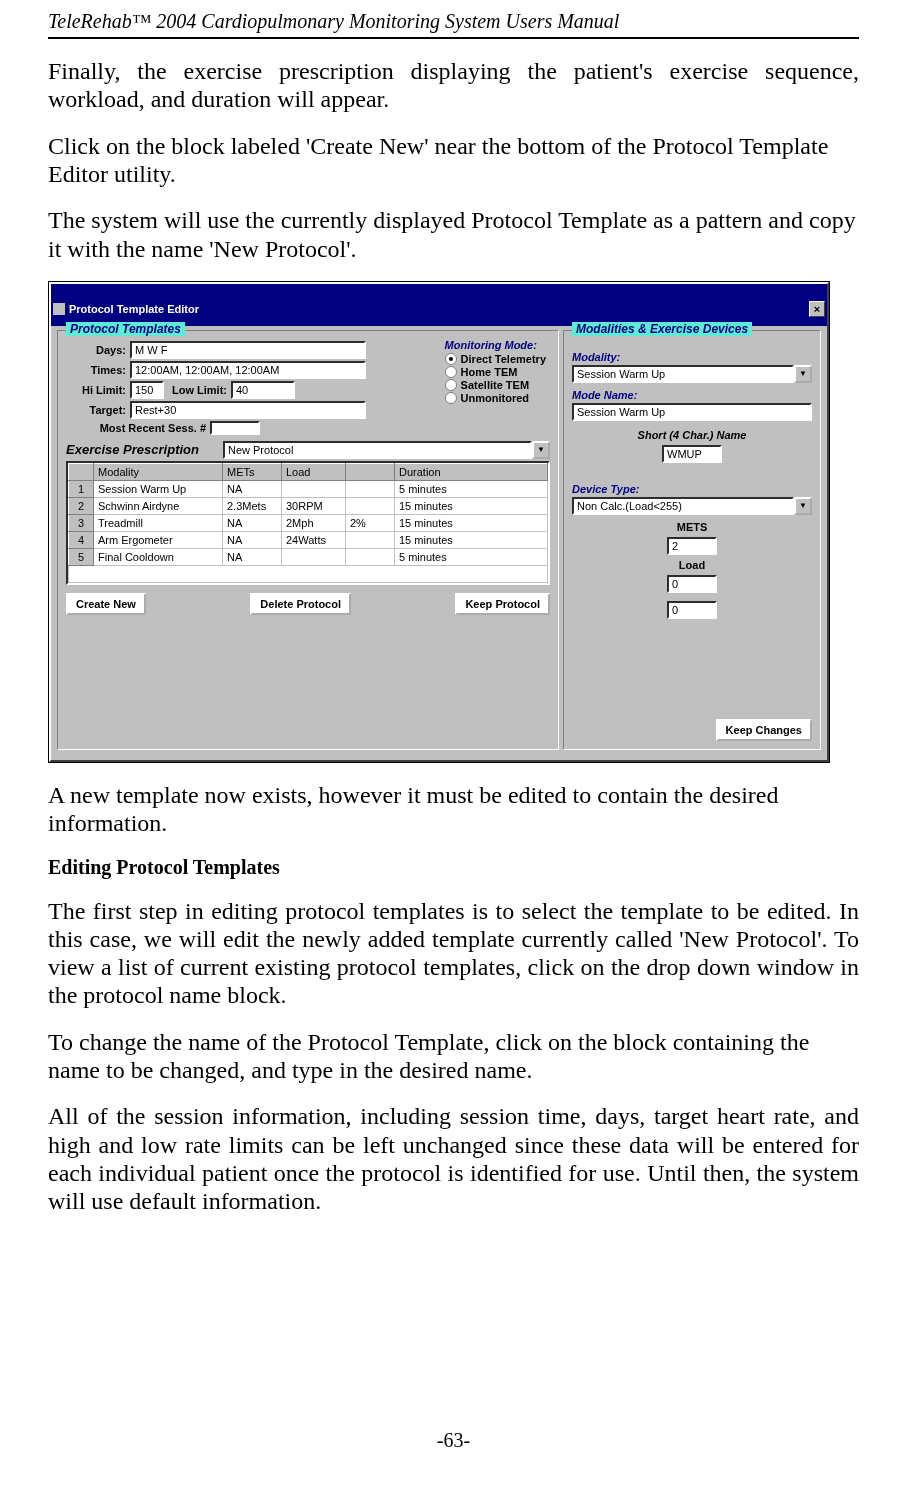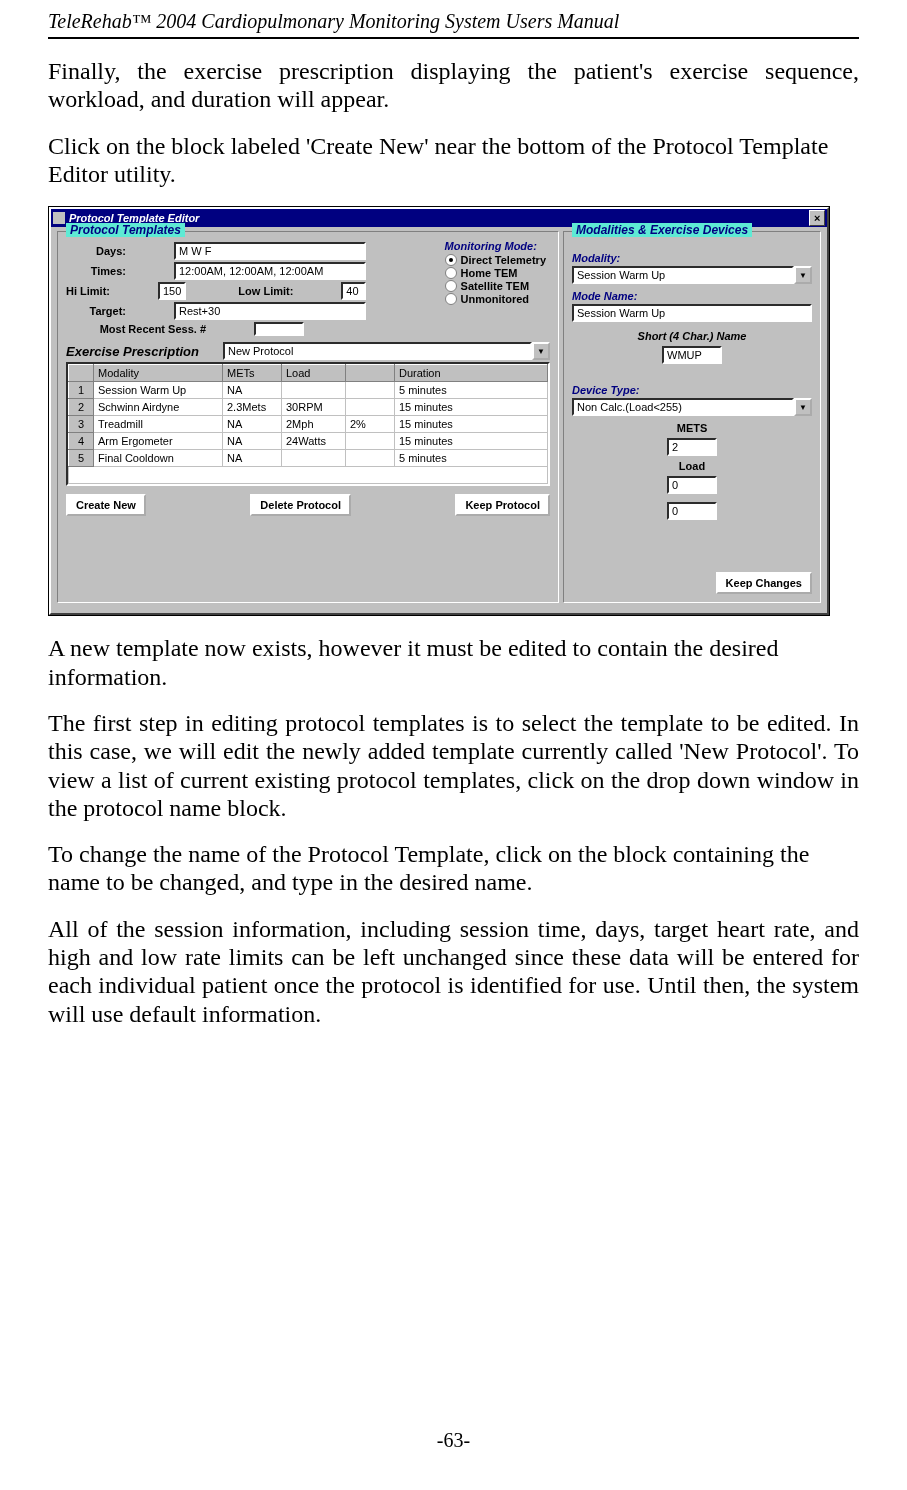--- a/index.html
+++ b/index.html
@@ -64,23 +64,22 @@
     border: 2px solid #fff;
     border-right-color: #404040;
     border-bottom-color: #404040;
   }
   .titlebar {
     background: #000080;
     color: #fff;
     display: flex;
     align-items: center;
     justify-content: space-between;
-    height: 18px;
-    padding: 0 2px 0 2px;
-    font-style: italic;
+    height: 34px;
+    padding: 8px 2px 0 2px;
   }
   .titlebar-left {
     display: flex;
     align-items: center;
     gap: 4px;
     font-weight: bold;
   }
   .titlebar-icon {
     width: 12px; height: 12px; background: #c0c0c0;
   }
@@ -119,21 +118,20 @@
     color: #000080;
     font-size: 12px;
   }
   .gb-left { flex: 1 1 510px; }
   .gb-right { flex: 0 0 240px; }
 
   .row {
     display: flex;
     align-items: center;
     margin-bottom: 2px;
-    gap: 44px;
   }
   .lbl-right {
     text-align: right;
     font-weight: bold;
     padding-right: 4px;
     white-space: nowrap;
   }
   .sunken {
     background: #fff;
     border: 2px inset #fff;
@@ -270,20 +268,21 @@
 </head>
 <body>
 
 <div class="page">
   <p class="running-head">TeleRehab™ 2004 Cardiopulmonary Monitoring System Users Manual</p>
   <hr class="hr">
 
   <p class="body-text">Finally, the exercise prescription displaying the patient's exercise sequence, workload, and duration will appear.</p>
 
   <p class="body-text left">Click on the block labeled 'Create New' near the bottom of the Protocol Template Editor utility.</p>
+  <p class="body-text left">The system will use the currently displayed Protocol Template as a pattern and copy it with the name 'New Protocol'.</p>
 
   <div class="dlg-wrap">
     <div class="dlg">
       <div class="titlebar">
         <div class="titlebar-left">
           <span class="titlebar-icon"></span>
           <span>Protocol Template Editor</span>
         </div>
         <div class="title-x">
           <span>×</span>
@@ -319,21 +318,21 @@
             <div class="row">
               <div class="lbl-right" style="width:60px;">Days:</div>
               <div class="sunken input" style="flex:1">M W F</div>
             </div>
             <div class="row">
               <div class="lbl-right" style="width:60px;">Times:</div>
               <div class="sunken input" style="flex:1">12:00AM, 12:00AM, 12:00AM</div>
             </div>
             <div class="row">
               <div class="lbl-right" style="width:60px;">Hi Limit:</div>
-              <div class="sunken input" style="width:48px">150</div>
+              <div class="sunken input" style="width:34px">150</div>
               <div class="lbl-right" style="margin-left:8px;">Low Limit:</div>
               <div class="sunken input" style="width:64px">40</div>
             </div>
             <div class="row">
               <div class="lbl-right" style="width:60px;">Target:</div>
               <div class="sunken input" style="flex:1">Rest+30</div>
             </div>
             <div class="row">
               <div class="lbl-right" style="width:140px;">Most Recent Sess. #</div>
               <div class="sunken input" style="width:50px"></div>
@@ -454,28 +453,29 @@
           </div>
           <div class="rrow">
             <div class="rl">Load</div>
             <div class="sunken input">0</div>
           </div>
           <div class="rrow">
             <div class="rl"></div>
             <div class="sunken input">0</div>
           </div>
 
-          <div class="btn-row-right" style="margin-top:52px;align-items:flex-end;">
+          <div class="btn-row-right" style="margin-top:100px;align-items:flex-end;">
             <div class="btn3d">Keep Changes</div>
           </div>
         </div>
       </div>
     </div>
   </div>
 
   <p class="body-text left">A new template now exists, however it must be edited to contain the desired information.</p>
 
+  <p class="subhead">Editing Protocol Templates</p>
   <p class="body-text">The first step in editing protocol templates is to select the template to be edited. In this case, we will edit the newly added template currently called 'New Protocol'. To view a list of current existing protocol templates, click on the drop down window in the protocol name block.</p>
   <p class="body-text left">To change the name of the Protocol Template, click on the block containing the name to be changed, and type in the desired name.</p>
   <p class="body-text">All of the session information, including session time, days, target heart rate, and high and low rate limits can be left unchanged since these data will be entered for each individual patient once the protocol is identified for use. Until then, the system will use default information.</p>
 
   <div class="page-number">-63-</div>
 </div>
 
 </body></html>

